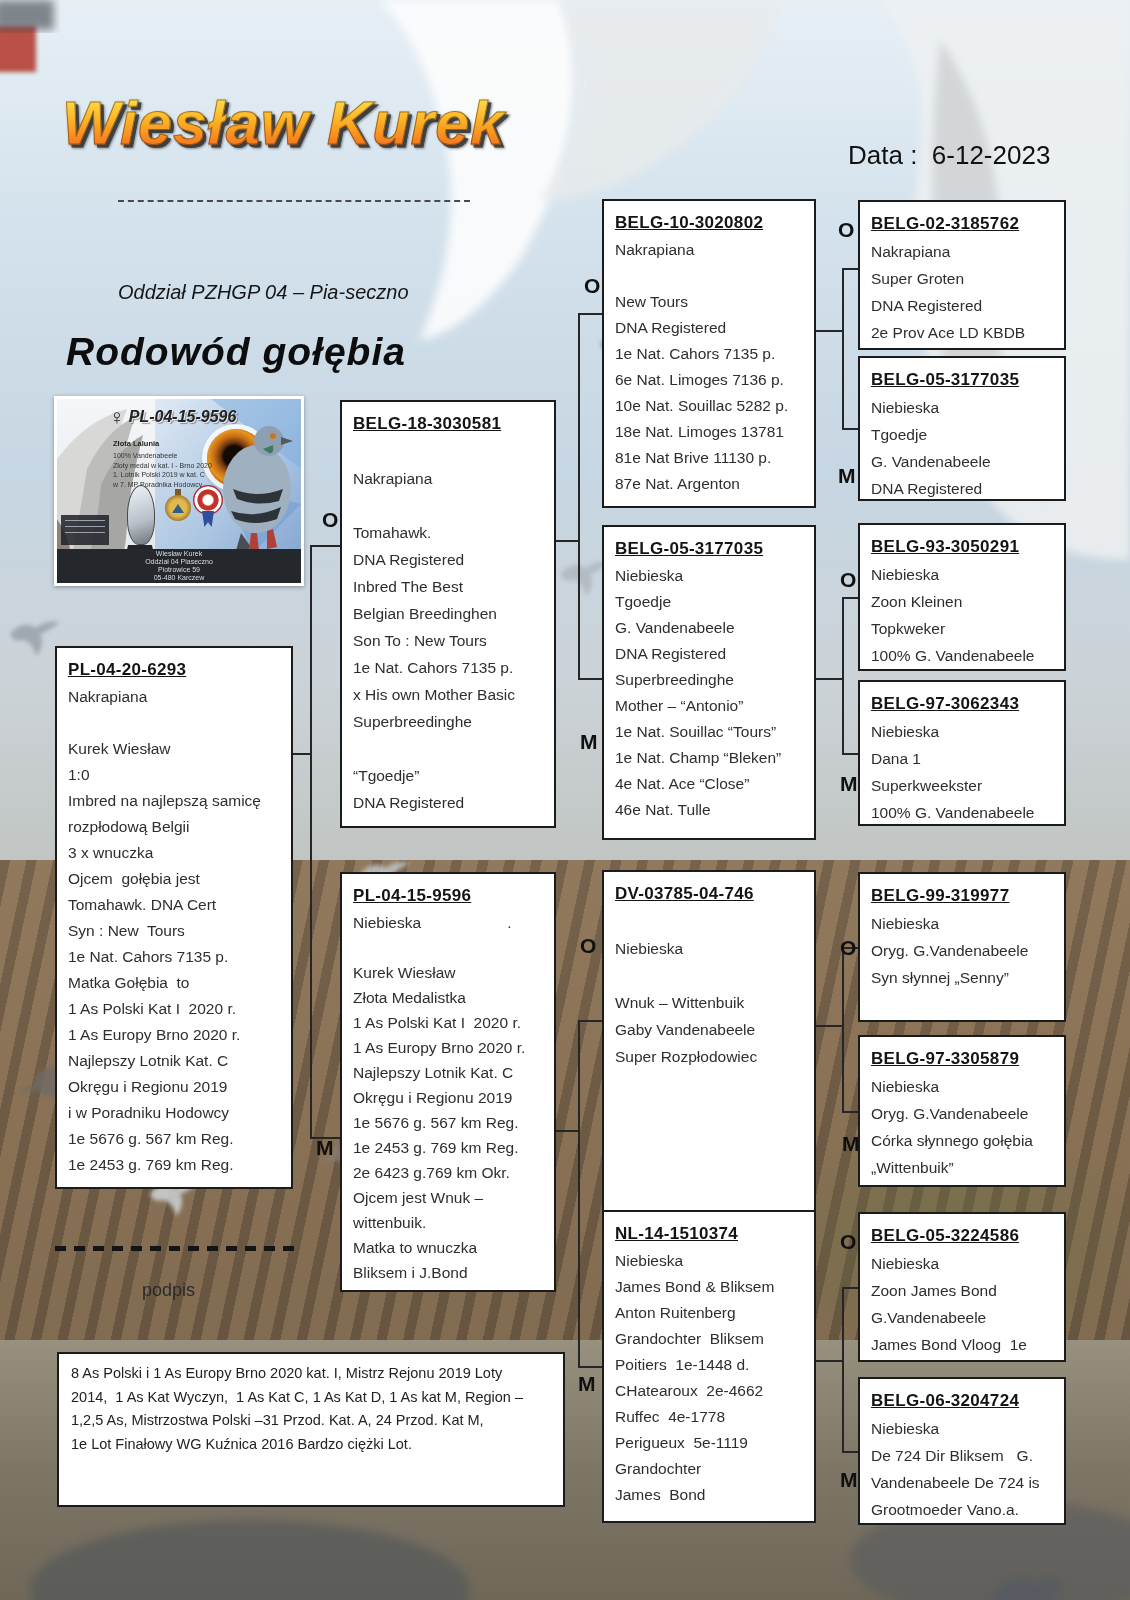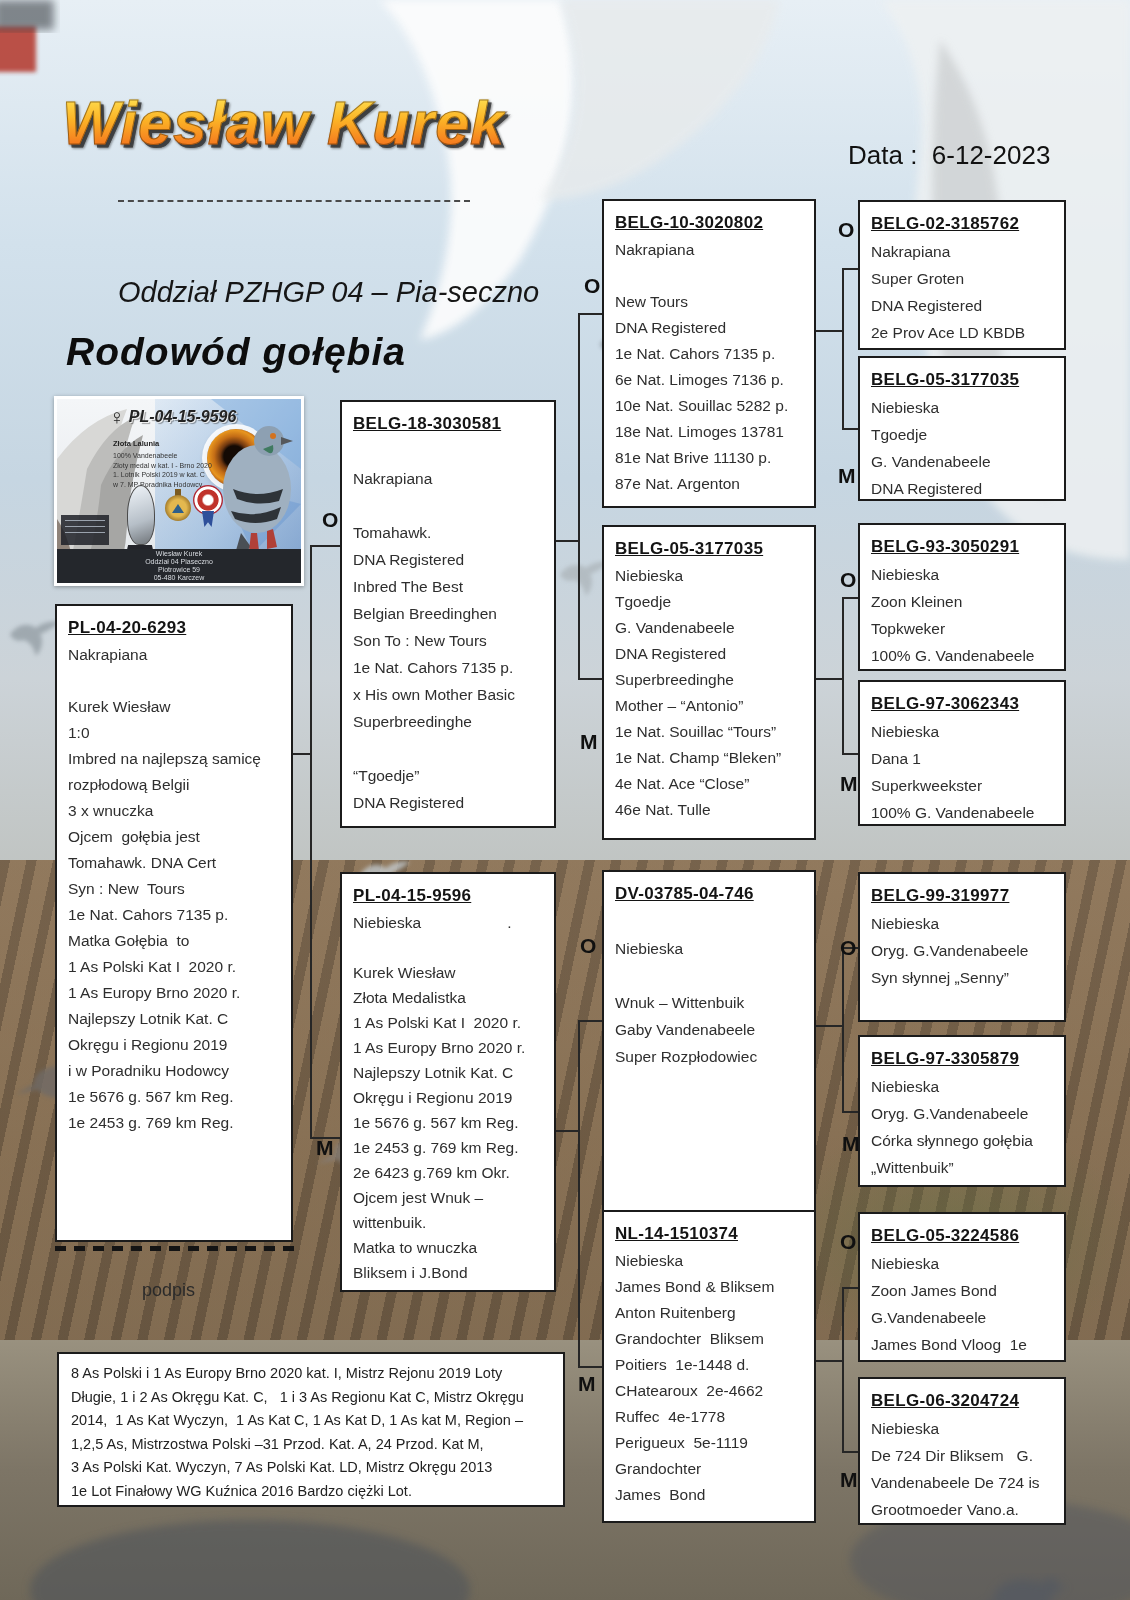--- a/index.html
+++ b/index.html
@@ -20,21 +20,21 @@
 
   
   .logo{position:absolute;left:62px;top:88px;font-size:61px;font-weight:bold;font-style:italic;
     letter-spacing:1px;white-space:nowrap;
     background:linear-gradient(180deg,#ffe95a 5%,#fcb426 45%,#f26a1d 90%);
     -webkit-background-clip:text;background-clip:text;color:#f7941d;-webkit-text-fill-color:transparent;
     -webkit-text-stroke:1px rgba(90,50,0,.55);
     filter:drop-shadow(3px 3px 0 rgba(45,45,45,.8)) drop-shadow(1px 1px 1px rgba(0,0,0,.5));}
   .date{position:absolute;left:848px;top:140px;font-size:26px;color:#111;white-space:pre;}
   .addr-dash{position:absolute;left:118px;top:200px;width:352px;border-top:2px dashed #4a4a4a;}
-  .addr{position:absolute;left:118px;top:210px;font-size:29px;font-style:italic;color:#161616;line-height:33px;white-space:pre;}
+  .addr{position:absolute;left:118px;top:210px;font-size:20px;font-style:italic;color:#161616;line-height:33px;white-space:pre;}
   .doc-title{position:absolute;left:66px;top:330px;font-size:39px;font-weight:bold;font-style:italic;color:#0d0d0d;letter-spacing:1px;}
 
   
   .pbox{position:absolute;background:#fff;border:2px solid #1b1b1b;padding:8px 11px;box-sizing:border-box;overflow:hidden;}
   .pbox-title{font-size:17px;font-weight:bold;color:#141414;letter-spacing:.3px;line-height:28px;white-space:pre;text-decoration:underline;}
   .pline{font-size:15.5px;color:#2e2e2e;white-space:pre;}
   .lh25 .pline{line-height:25px;}
   .lh26 .pline{line-height:26px;}
   .lh27 .pline{line-height:27px;}
 
@@ -210,21 +210,21 @@
         </div>
       <div class="card-foot">
           <div class="pline">Wiesław Kurek</div>
           <div class="pline">Oddział 04 Piaseczno</div>
           <div class="pline">Piotrowice 59</div>
           <div class="pline">05-480 Karczew</div>
         </div>
     </div>
   </div>
 
-  <div class="pbox lh26" style="left:55px;top:604px;width:238px;height:638px">
+  <div class="pbox lh26" style="left:55px;top:646px;width:238px;height:543px">
     <div class="pbox-title">PL-04-20-6293</div>
     <div>
         <div class="pline">Nakrapiana</div>
         <div class="pline">&nbsp;</div>
         <div class="pline">Kurek Wiesław</div>
         <div class="pline">1:0</div>
         <div class="pline">Imbred na najlepszą samicę</div>
         <div class="pline">rozpłodową Belgii</div>
         <div class="pline">3 x wnuczka</div>
         <div class="pline">Ojcem  gołębia jest</div>
@@ -459,20 +459,18 @@
   <span class="om" style="left:840px;top:936px">O</span>
   <span class="om" style="left:842px;top:1132px">M</span>
   <span class="om" style="left:840px;top:1230px">O</span>
   <span class="om" style="left:840px;top:1468px">M</span>
 
   <div class="sig-dash"></div>
   <div class="podpis">podpis</div>
 
   <div class="achv">
       <div class="pline">8 As Polski i 1 As Europy Brno 2020 kat. I, Mistrz Rejonu 2019 Loty</div>
-      <div class="pline">Długie, 1 i 2 As Okręgu Kat. C,   1 i 3 As Regionu Kat C, Mistrz Okręgu</div>
       <div class="pline">2014,  1 As Kat Wyczyn,  1 As Kat C, 1 As Kat D, 1 As kat M, Region –</div>
       <div class="pline">1,2,5 As, Mistrzostwa Polski –31 Przod. Kat. A, 24 Przod. Kat M,</div>
-      <div class="pline">3 As Polski Kat. Wyczyn, 7 As Polski Kat. LD, Mistrz Okręgu 2013</div>
       <div class="pline">1e Lot Finałowy WG Kuźnica 2016 Bardzo ciężki Lot.</div>
     </div>
 
 </div>
 
 </body></html>

